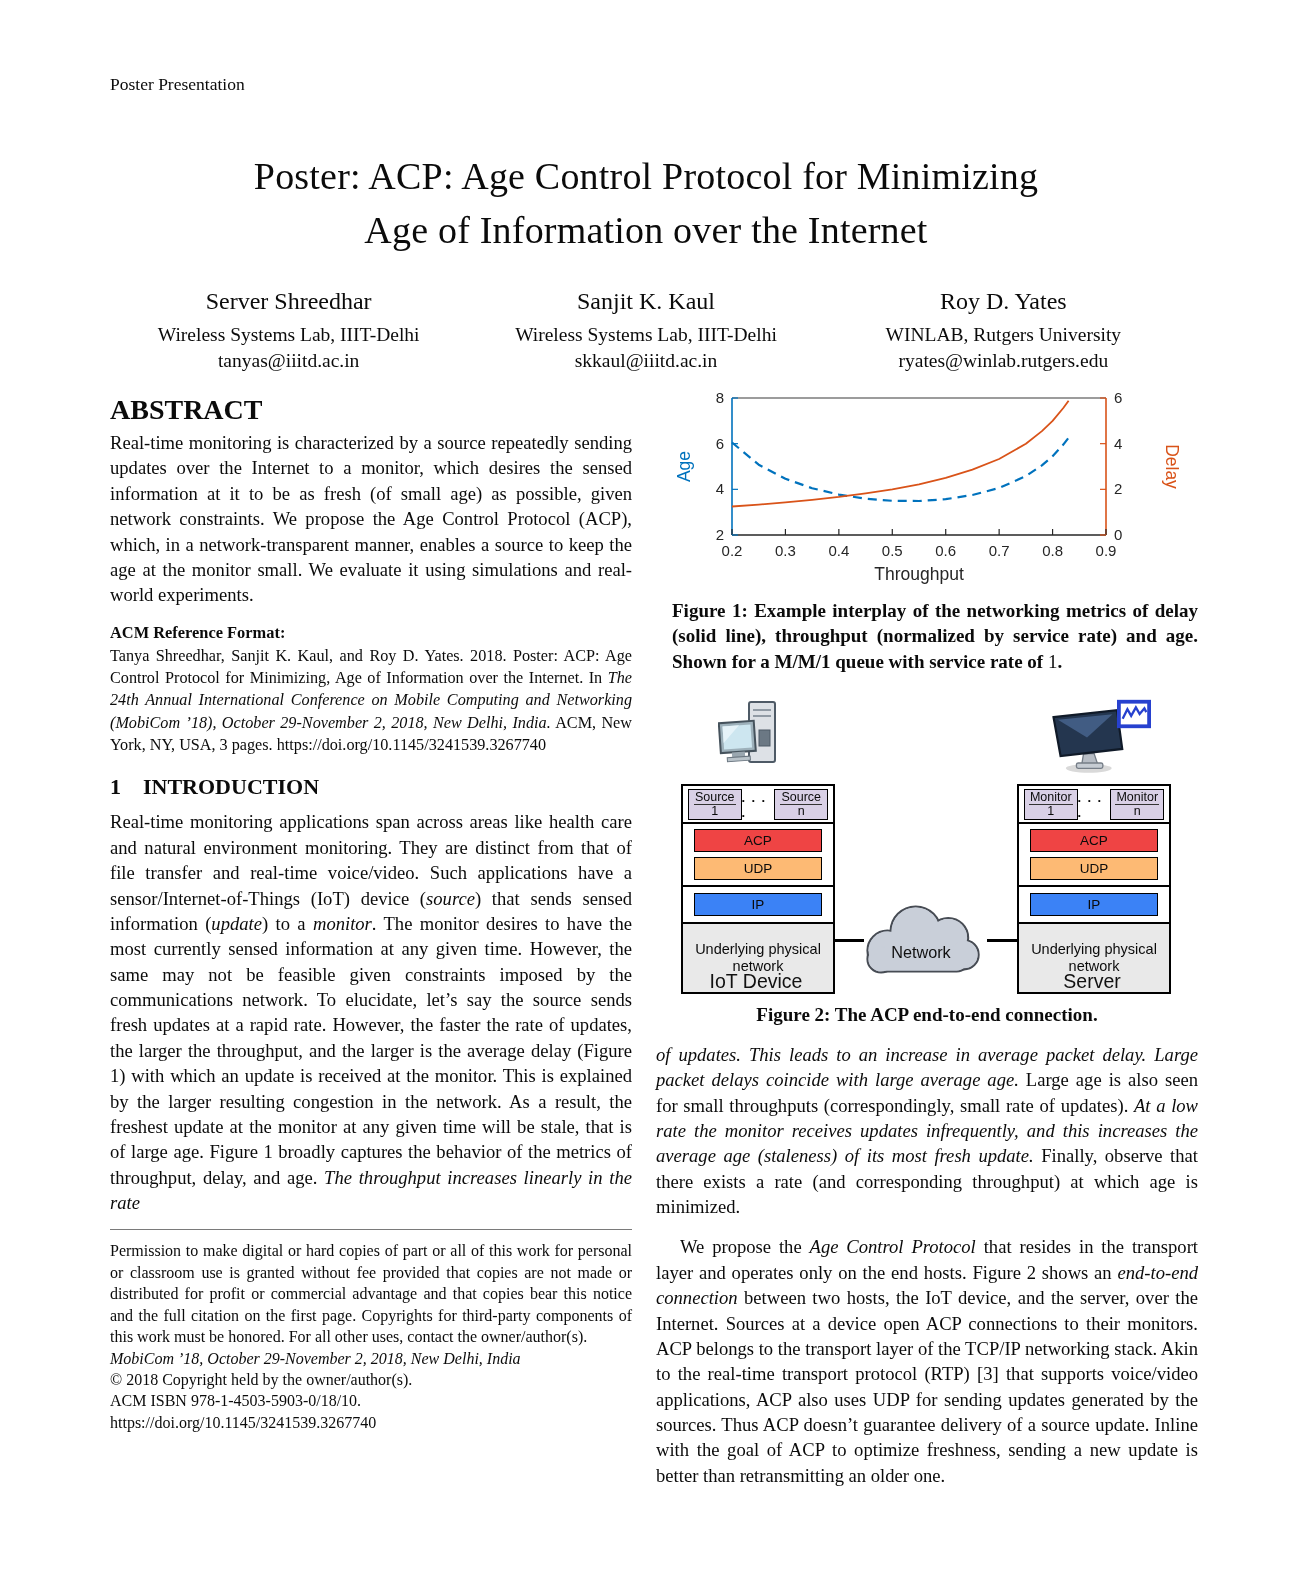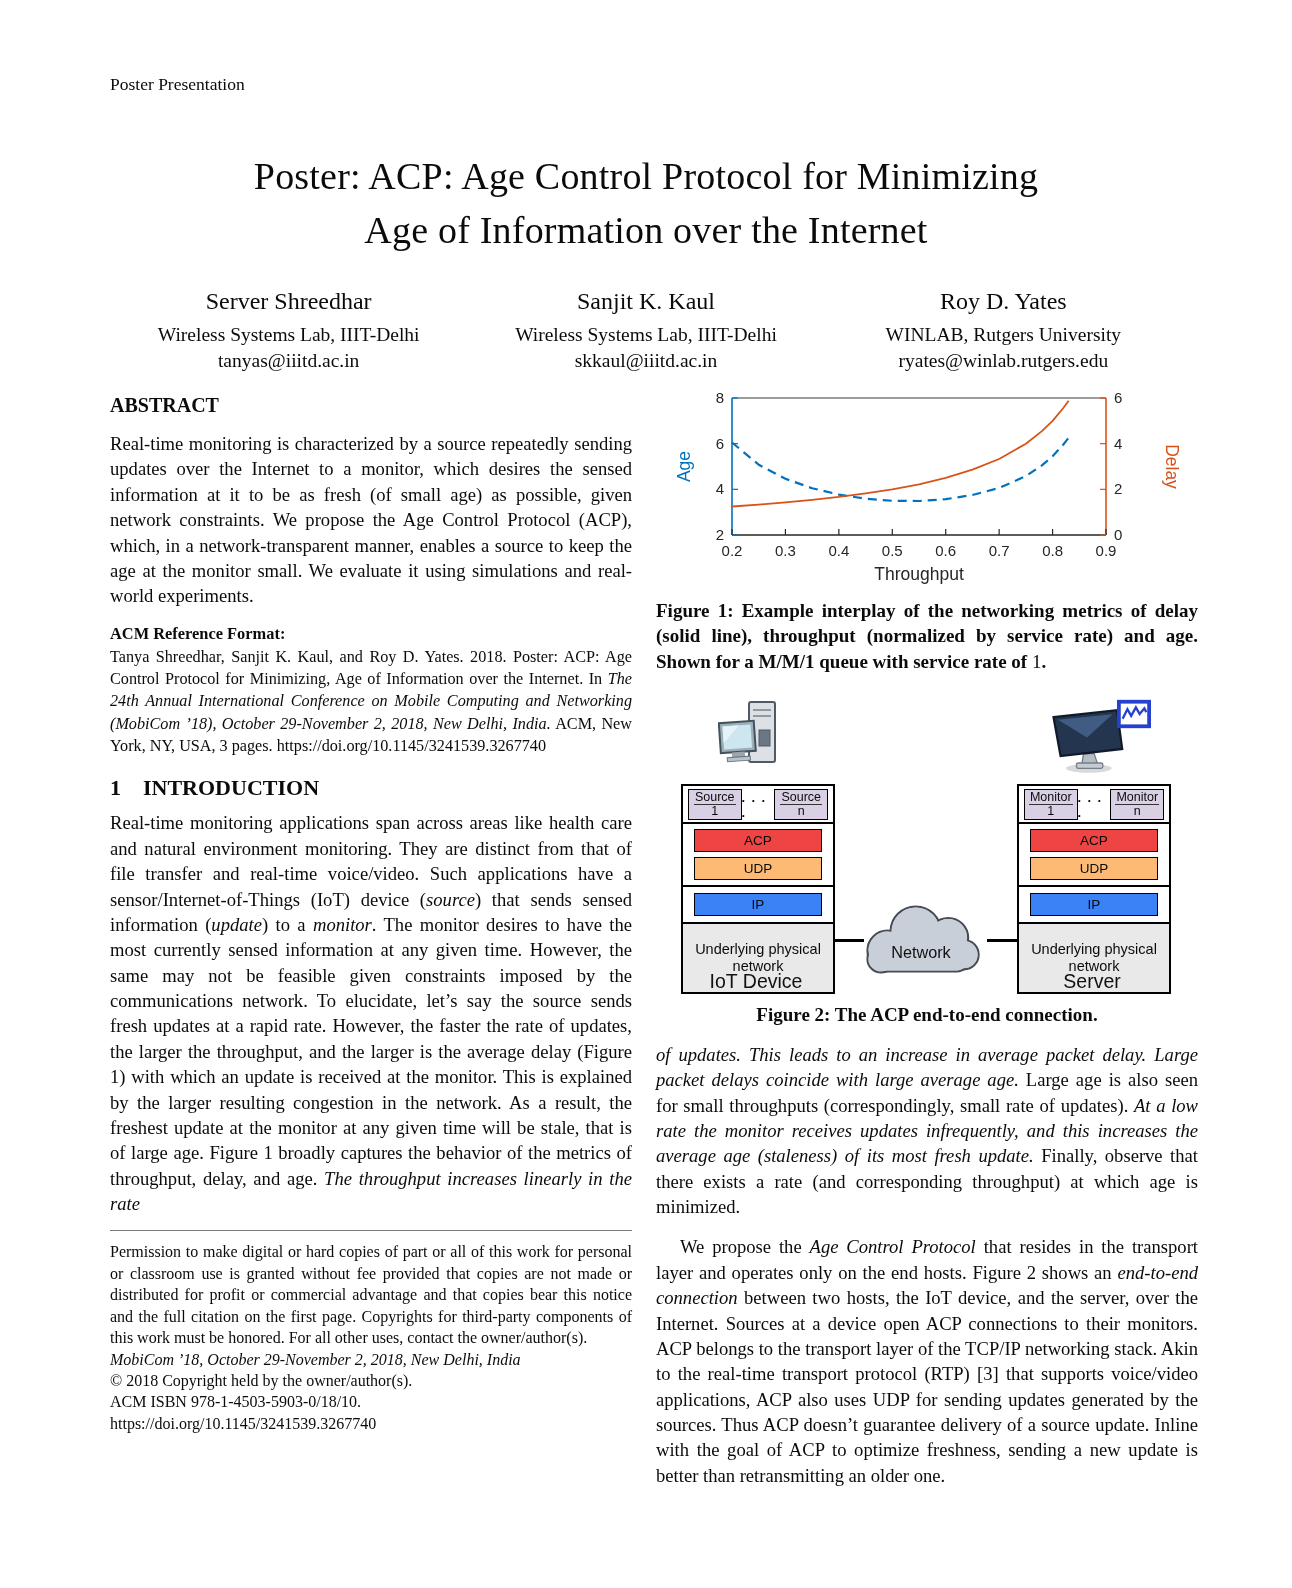--- a/index.html
+++ b/index.html
@@ -9,33 +9,33 @@
            justify-content:space-between;font-size:17.5px;}
   .title{position:absolute;top:150px;left:0;width:100%;text-align:center;
          font-size:38px;font-weight:400;line-height:1.42;margin:0;letter-spacing:.2px;}
   .authors{position:absolute;top:288px;left:110px;width:1072px;display:flex;}
   .author{flex:1;text-align:center;}
   .aname{font-size:24px;margin-bottom:7px;}
   .aaff,.aemail{font-size:19.5px;line-height:1.32;}
   .col{position:absolute;width:522px;}
   .col-left{left:110px;top:394px;}
   .col-right{left:656px;top:386px;width:542px;}
-  h2.h{font-size:20px;font-weight:700;margin:0 0 14px 0;}
+  h2.h{font-size:28px;font-weight:700;margin:0 0 4px 0;}
   h2.sec{font-size:22px;font-weight:700;margin:6px 0 9px 0;}
   .secnum{margin-right:22px;}
   .body{font-size:18.6px;line-height:1.365;margin:0 0 15px 0;}
   .j{text-align:justify;}
   .indent{text-indent:24px;}
   .small{font-size:16.2px;line-height:1.38;margin:0;}
   .smallhead{font-size:16.4px;font-weight:700;margin:2px 0 2px 0;}
   .gap18{margin-bottom:18px;}
   .fnrule{border:0;border-top:1.6px solid #7a7a7a;margin:14px 0 10px 0;}
   .fn p{font-size:16px;line-height:1.34;margin:0;}
   .fn .it{font-style:italic;}
-  .caption{font-weight:700;font-size:19px;line-height:1.34;margin:0 0 20px 0;}
+  .caption{font-weight:700;font-size:19px;line-height:1.34;margin:0 0 20px 16px;}
   .capcenter{text-align:center;margin:0 0 14px 0;}
   em{font-style:italic;}
   
   .fig1{width:542px;height:198px;margin:0 0 14px 0;}
   .tick{font-family:"Liberation Sans",sans-serif;font-size:15px;fill:#262626;}
   .axlab{font-family:"Liberation Sans",sans-serif;font-size:17.5px;}
   
   .fig2{position:relative;width:542px;height:302px;margin:0 0 6px 0;
         font-family:"Liberation Sans",sans-serif;}
   .stack{position:absolute;top:90px;width:150px;background:#fff;border:2.5px solid #000;box-sizing:content-box;}

